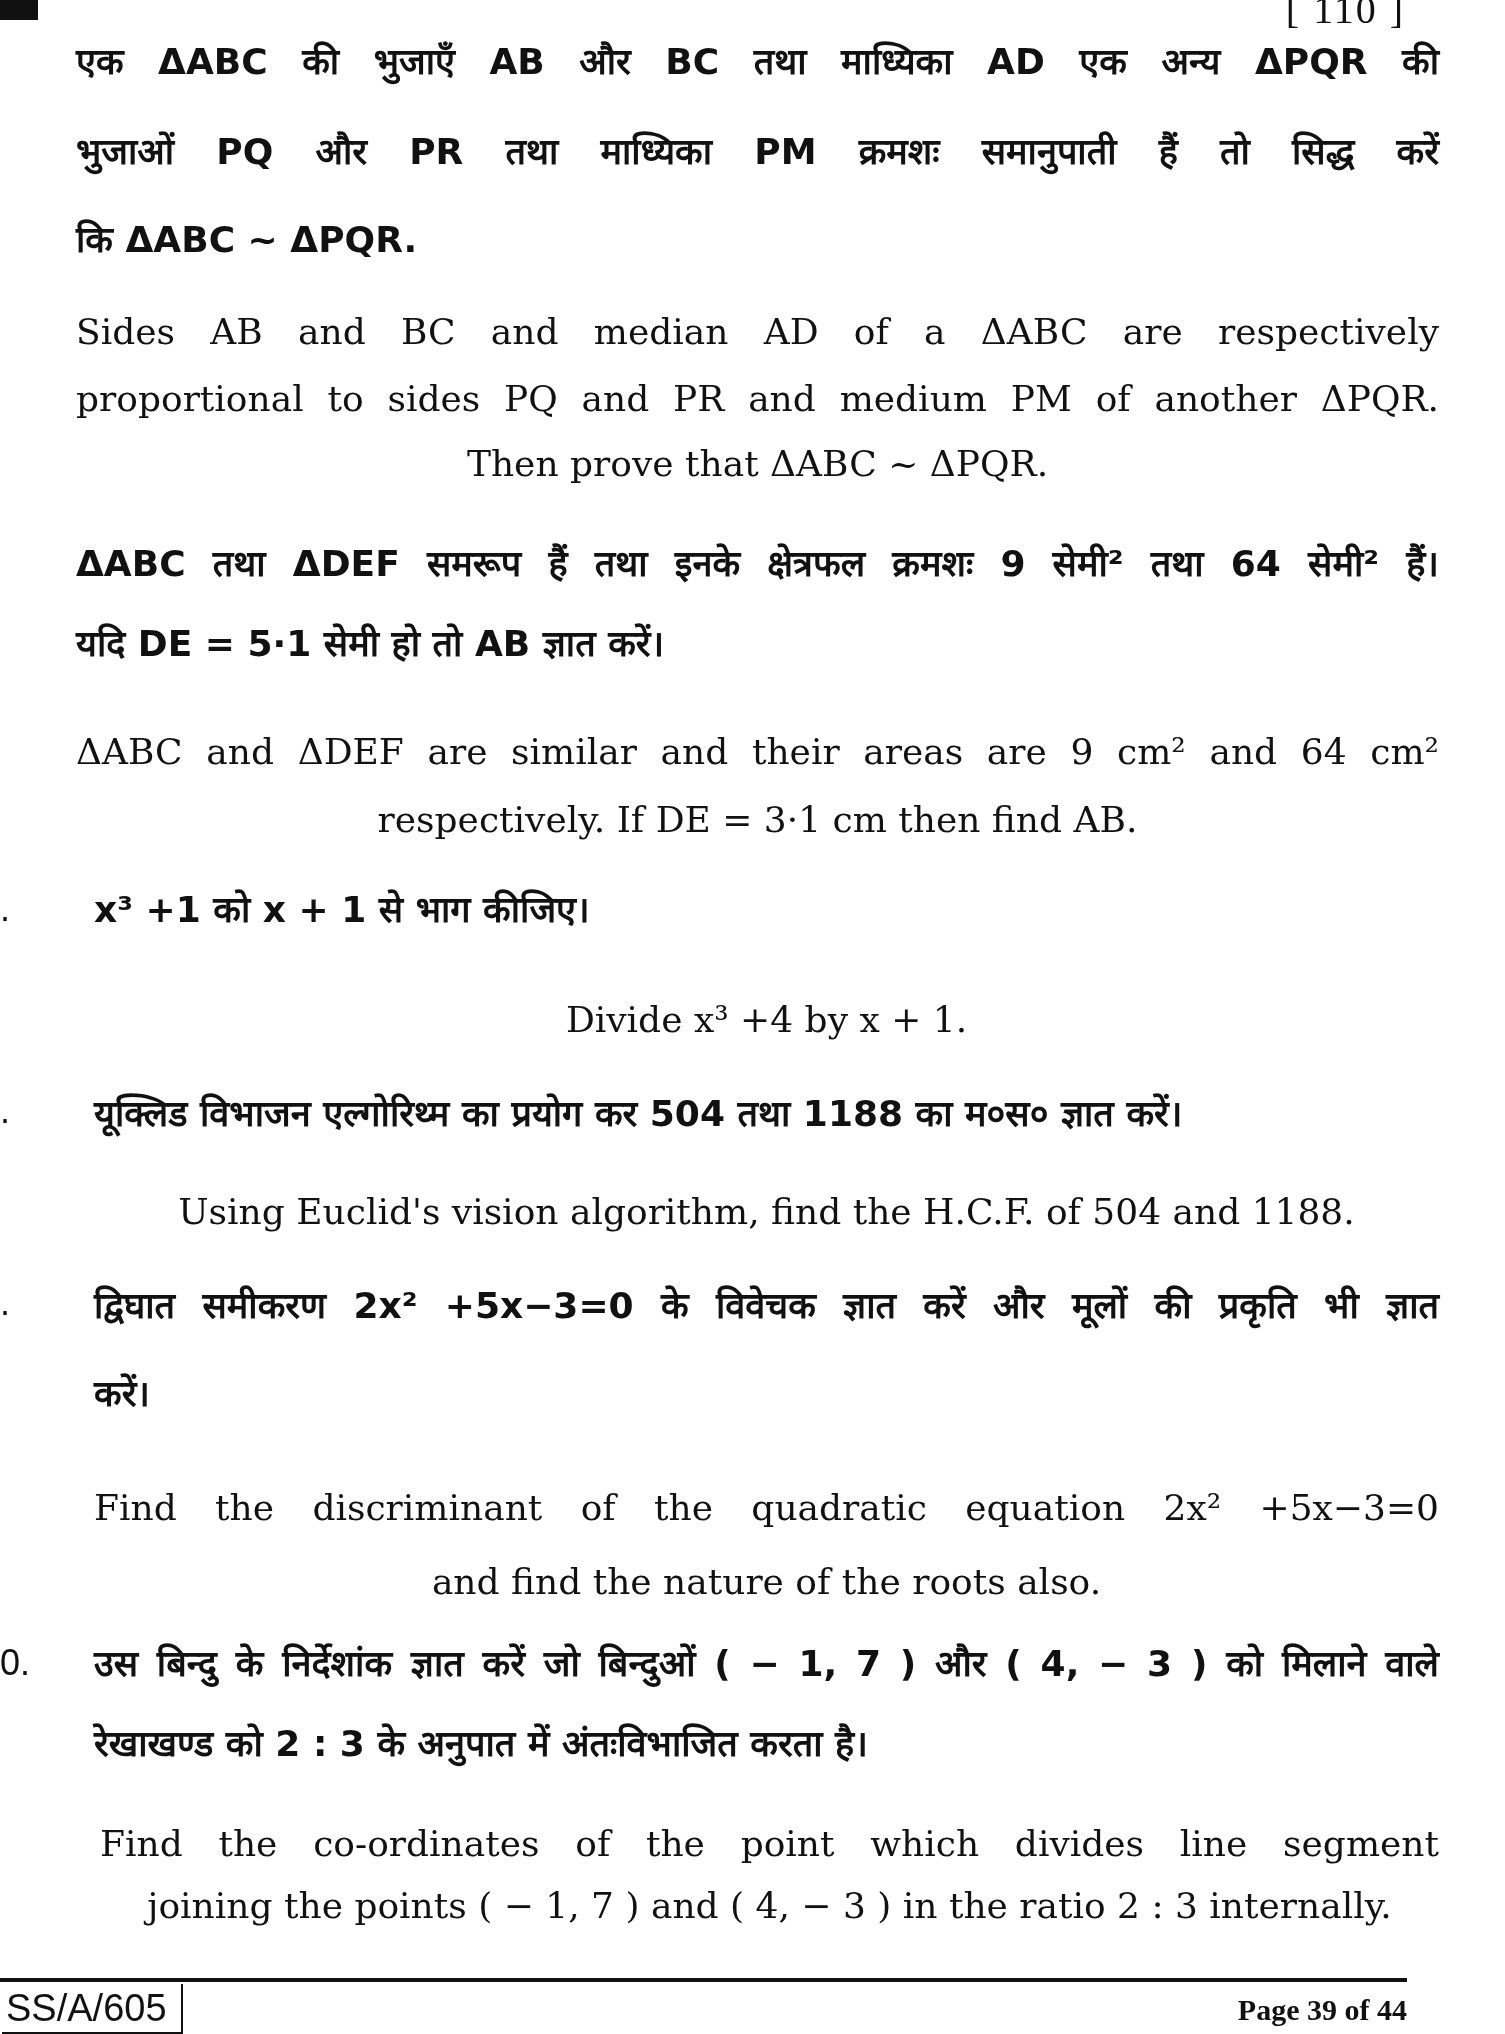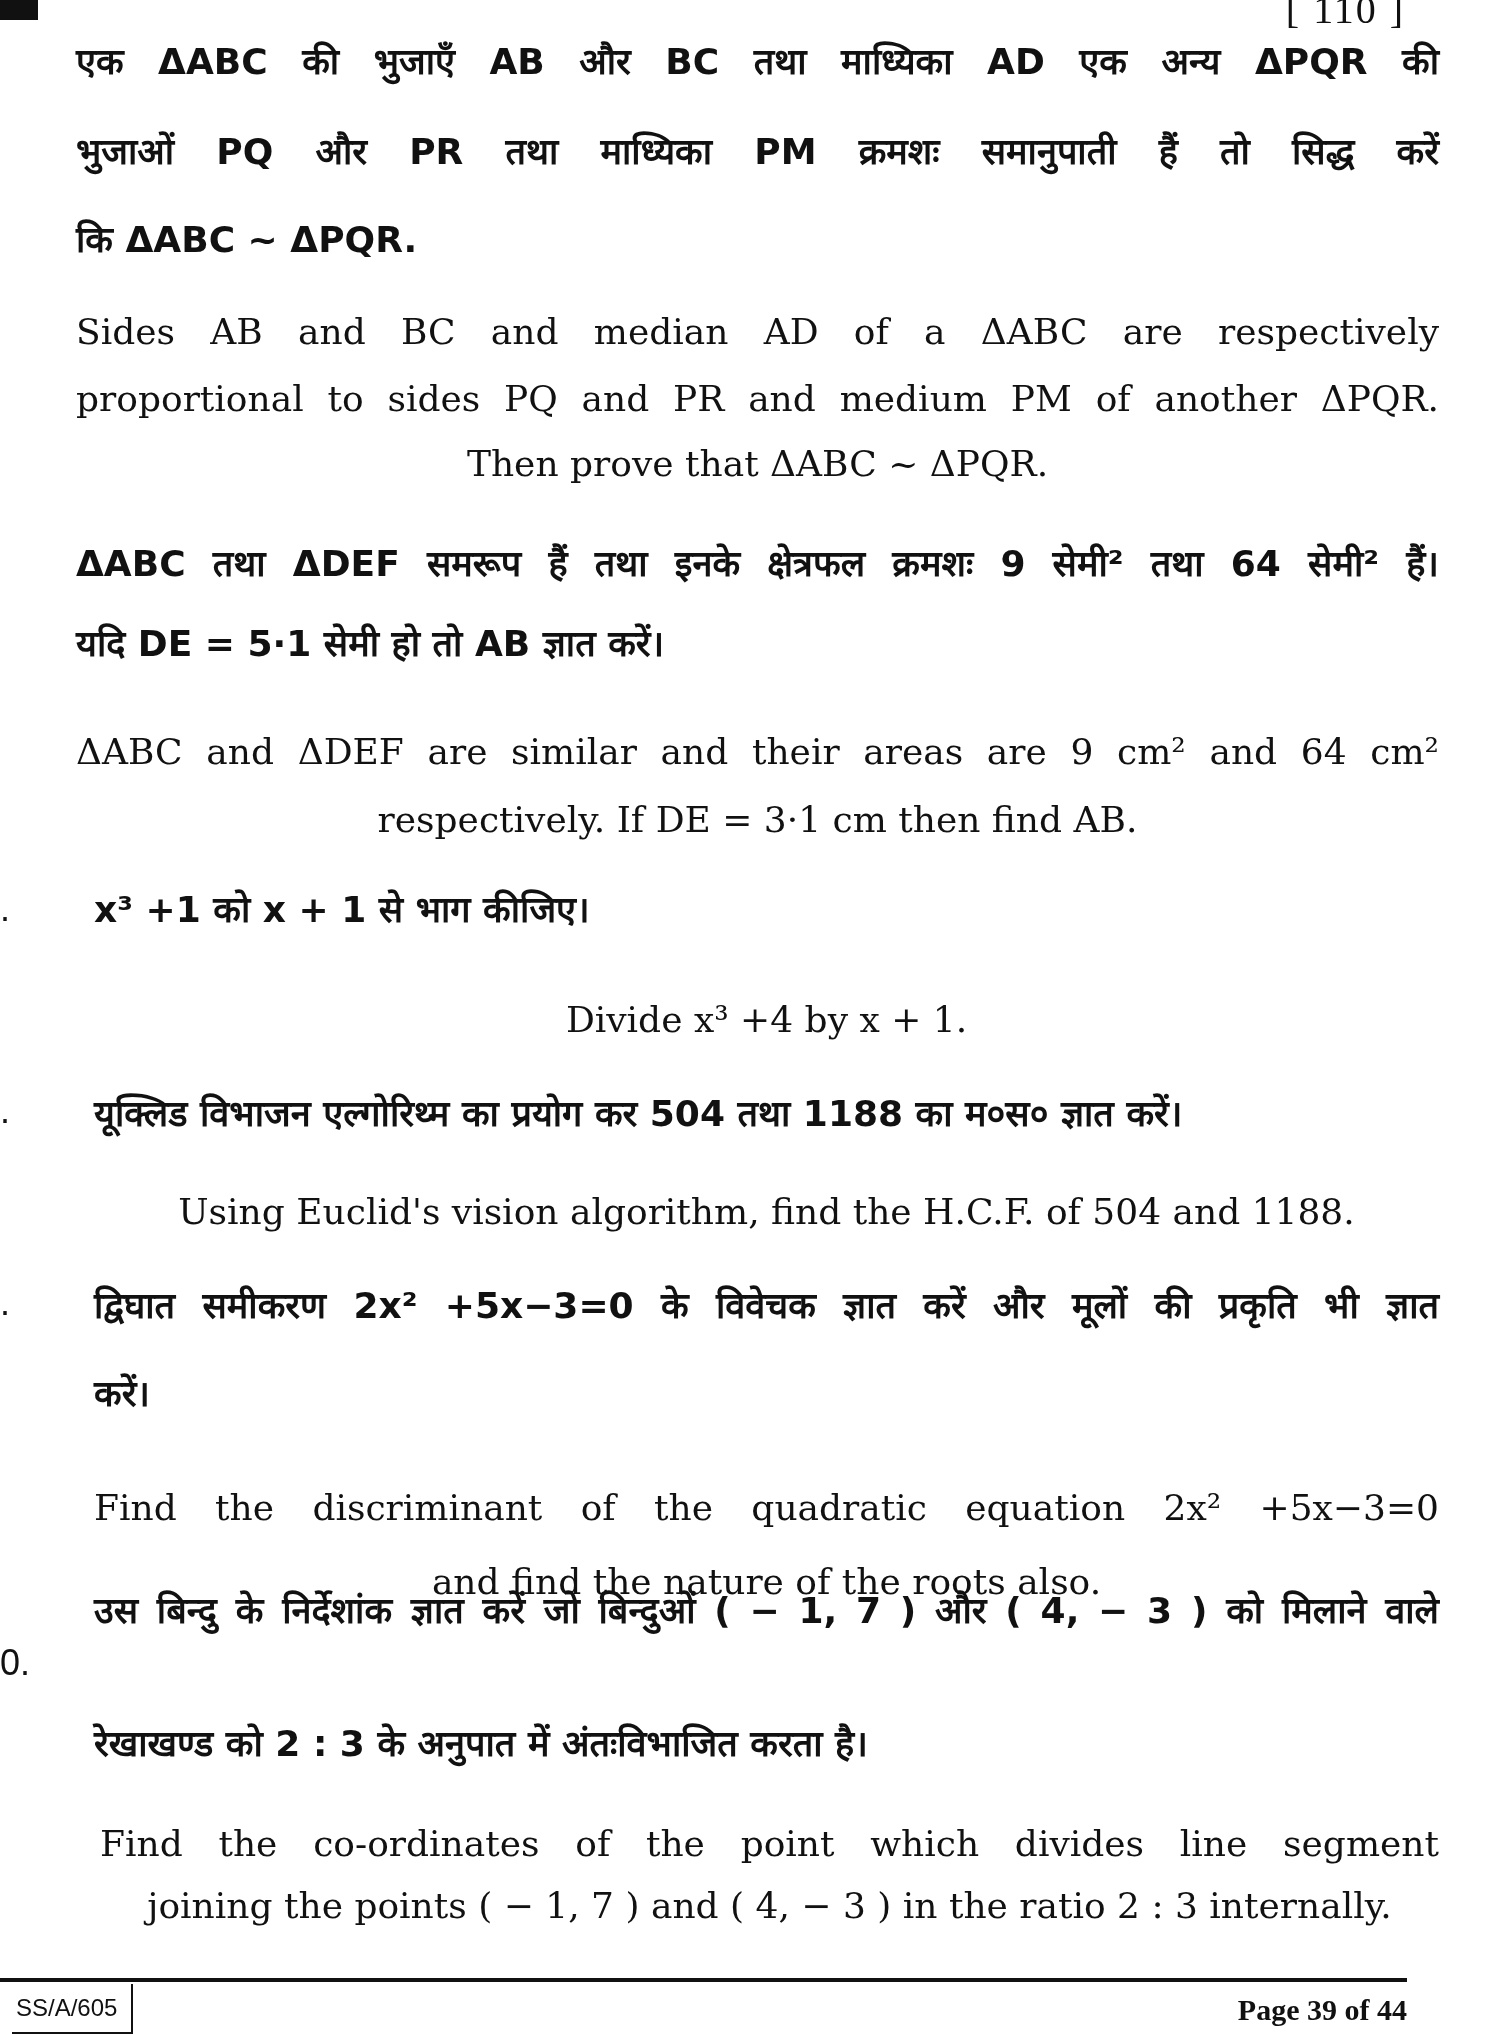--- a/index.html
+++ b/index.html
@@ -12,23 +12,23 @@
     .line {
       position: absolute; left: 76px; right: 66px; font-size: 38px; line-height: 48px;
       white-space: nowrap; font-weight: bold;
     }
     .hi { font-family: "DejaVu Sans", sans-serif; font-weight: bold; font-size: 36px; }
     .en { font-family: "DejaVu Serif", serif; font-size: 36px; font-weight: normal; color:#111;text-align:center; }
     .just { text-align: justify; text-align-last: justify; }
     .qnum { position: absolute; left: 0; font-size: 36px; font-family: "Liberation Sans", sans-serif; }
     .footer-rule { position: absolute; left: 0; right: 98px; top: 1978px; height: 4px; background: #111; }
     .footer-code {
-      position: absolute; left: 12px; top: 1984px; height: 48px; padding: 0 14px 0 4px;
+      position: absolute; left: 2px; top: 1984px; height: 48px; padding: 0 14px 0 4px;
       border: 2px solid #111; border-top: none; border-left: none;
-      font-family: "Liberation Sans", sans-serif; font-size: 24px; line-height: 48px;
+      font-family: "Liberation Sans", sans-serif; font-size: 38px; line-height: 48px;
     }
     .footer-page {
       position: absolute; right: 98px; top: 1986px; font-size: 30px; line-height: 48px; font-weight: bold;
     }
   </style>
 </head>
 <body>
 
 <div class="corner-mark"></div>
 <div class="page-code">[ 110 ]</div>
@@ -64,21 +64,21 @@
 <div>
   <div class="qnum" style="top:1282px">.</div>
   <div class="line hi just" style="top:1282px; left:94px">द्विघात समीकरण 2x² +5x−3=0 के विवेचक ज्ञात करें और मूलों की प्रकृति भी ज्ञात</div>
   <div class="line hi" style="top:1370px; left:94px">करें।</div>
   <div class="line en just" style="top:1484px; left:94px">Find the discriminant of the quadratic equation 2x² +5x−3=0</div>
   <div class="line en" style="top:1558px; left:94px">and find the nature of the roots also.</div>
 </div>
 
 <div>
   <div class="qnum" style="top:1642px">0.</div>
-  <div class="line hi just" style="top:1587px; left:94px">उस बिन्दु के निर्देशांक ज्ञात करें जो बिन्दुओं ( − 1, 7 ) और ( 4, − 3 ) को मिलाने वाले</div>
+  <div class="line hi just" style="top:1640px; left:94px">उस बिन्दु के निर्देशांक ज्ञात करें जो बिन्दुओं ( − 1, 7 ) और ( 4, − 3 ) को मिलाने वाले</div>
   <div class="line hi" style="top:1720px; left:94px">रेखाखण्ड को 2 : 3 के अनुपात में अंतःविभाजित करता है।</div>
   <div class="line en just" style="top:1820px; left:100px">Find the co-ordinates of the point which divides line segment</div>
   <div class="line en" style="top:1882px; left:100px">joining the points ( − 1, 7 ) and ( 4, − 3 ) in the ratio 2 : 3 internally.</div>
 </div>
 
 <div class="footer-rule"></div>
 <div class="footer-code">SS/A/605</div>
 <div class="footer-page">Page 39 of 44</div>
 
 </body></html>

